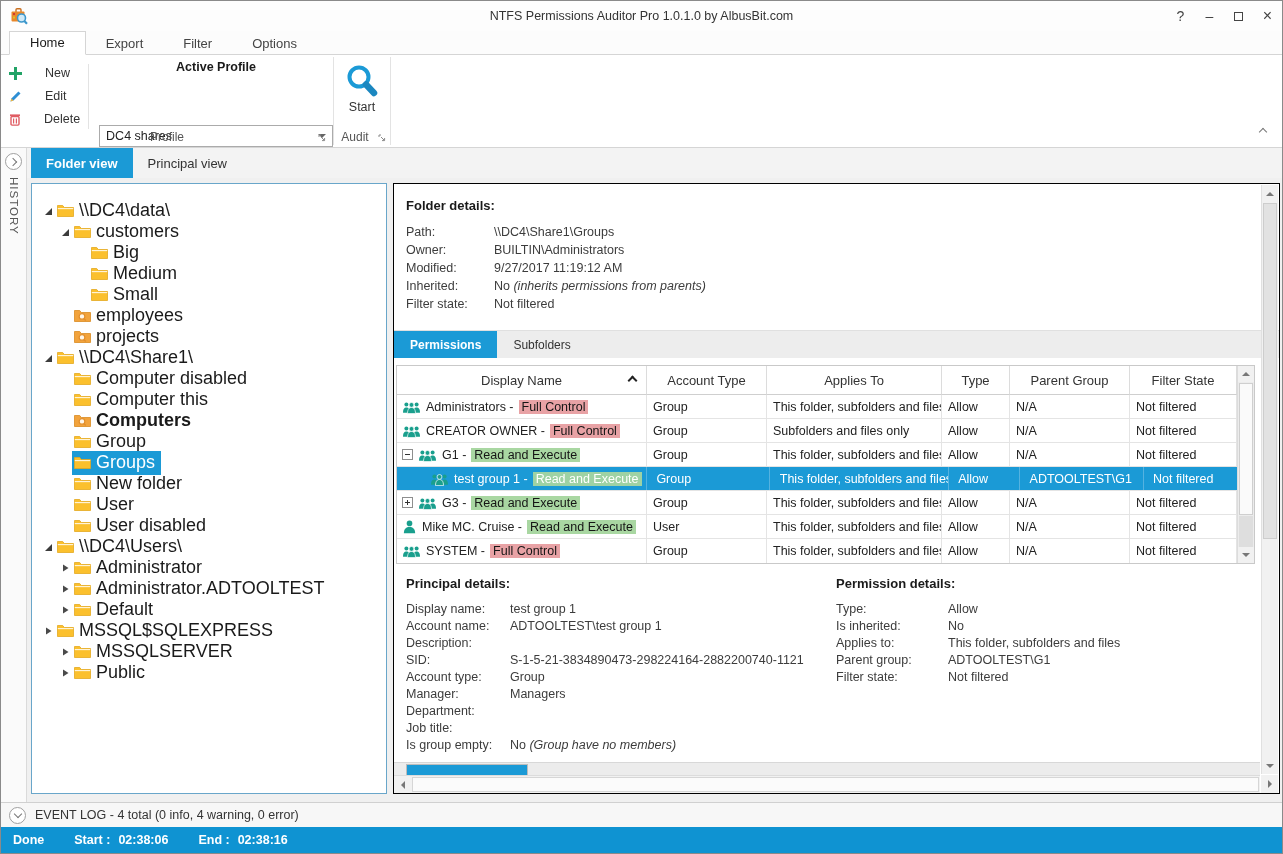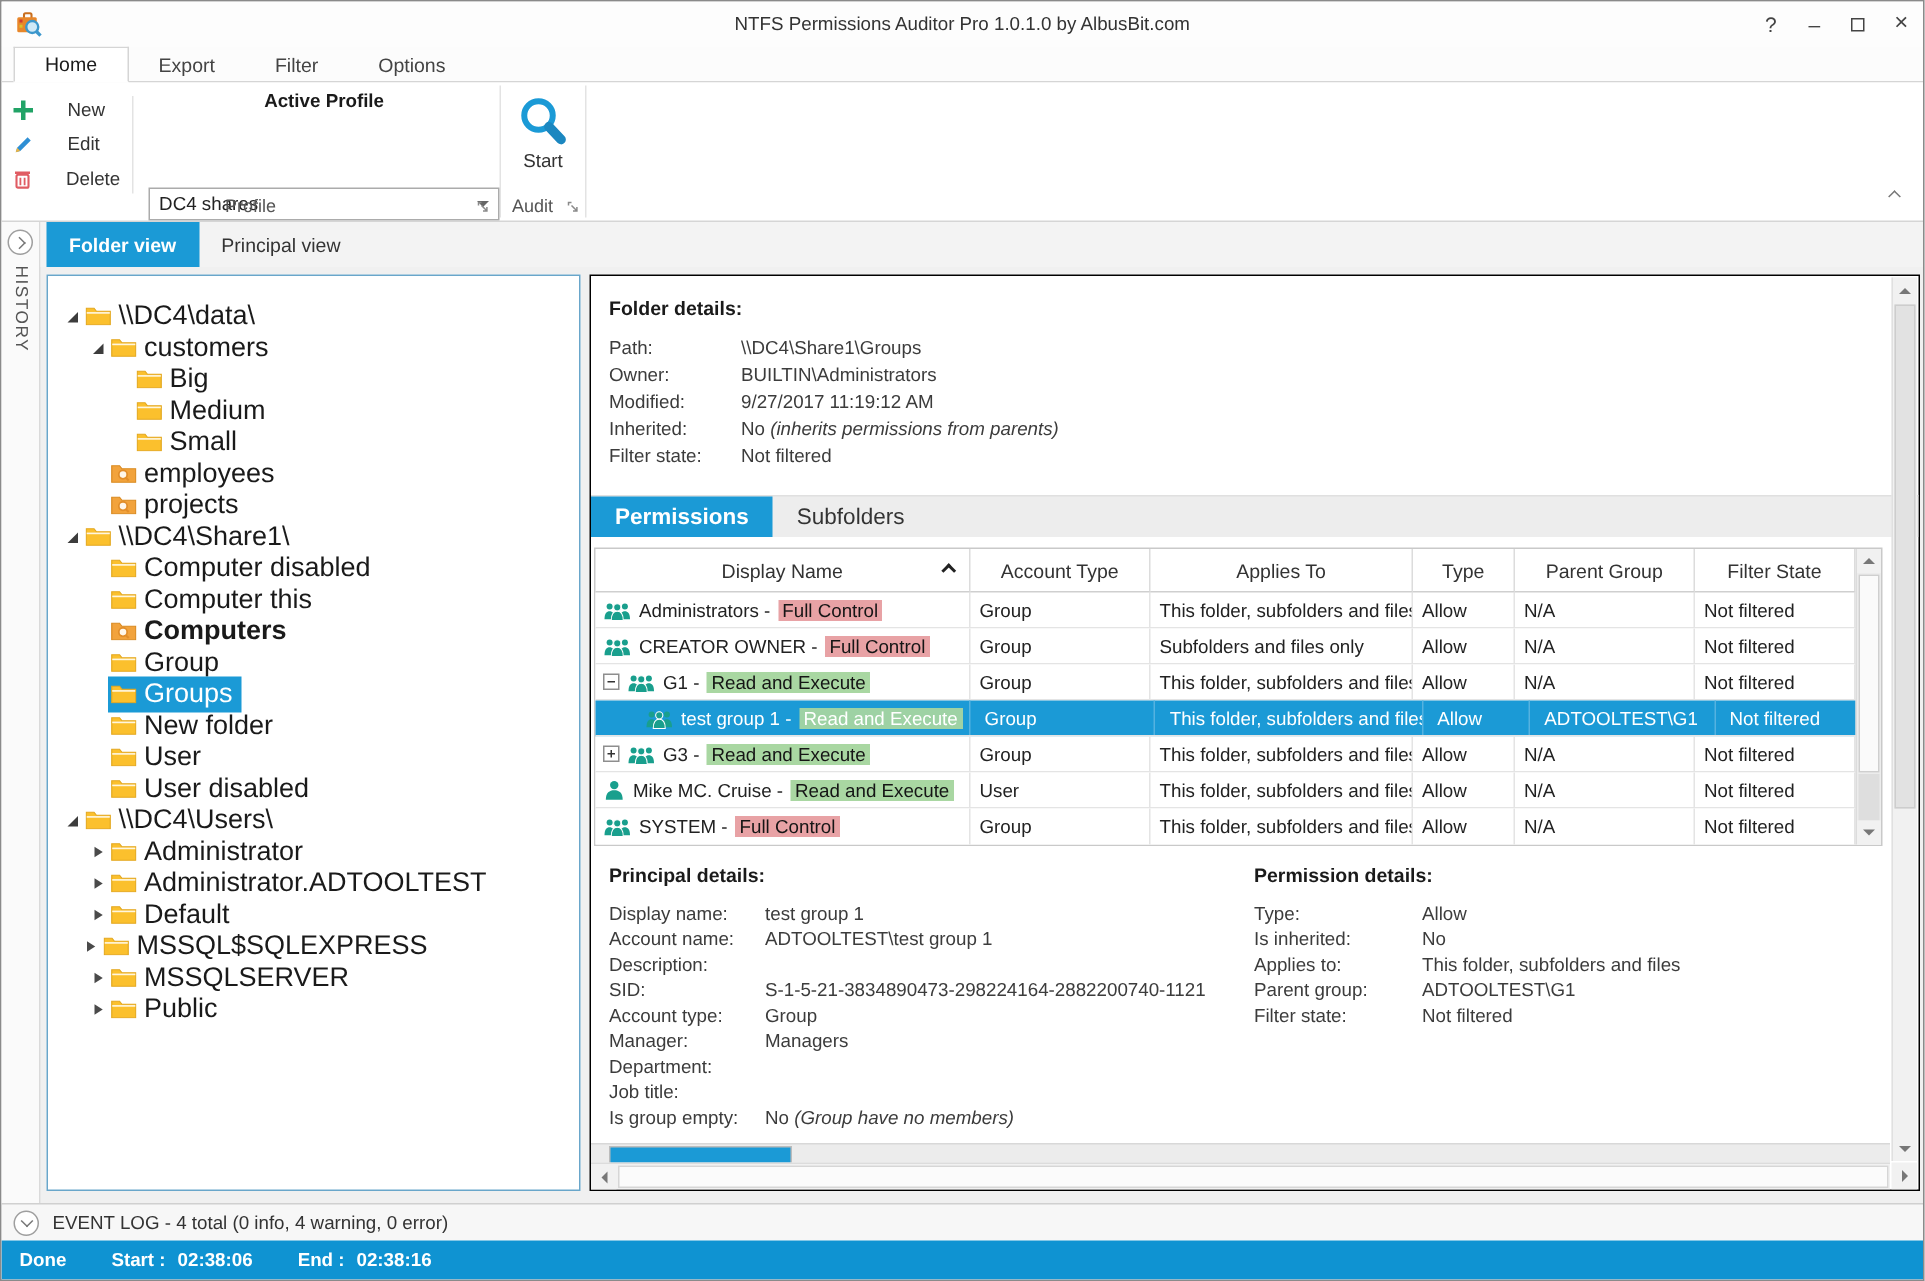--- a/index.html
+++ b/index.html
@@ -68,21 +68,21 @@
 
   
   .details-panel{flex:1;background:#fff;border:1px solid #000000;margin-left:6px;position:relative;overflow:hidden;}
   .fd-block{padding:14px 0 0 12px;height:146px;}
   .sec-title{font-weight:bold;font-size:13px;color:#1a1a1a;margin-bottom:10px;}
   .kv-row{display:flex;line-height:18px;font-size:12.5px;color:#3c3c3c;white-space:nowrap;}
   .kv-label{flex:0 0 auto;}
   .kv-note{font-style:italic;}
   .tight .kv-row{line-height:17px;}
   .detail-tabstrip{height:28px;background:#ededed;display:flex;border-top:1px solid #e0e0e0;}
-  .dtab{display:flex;align-items:center;padding:0 16px;font-size:15px;color:#333;}
+  .dtab{display:flex;align-items:center;padding:0 16px;font-size:12px;color:#333;}
   .dtab.active{background:var(--accent);color:#fff;font-weight:bold;}
 
   .table-wrap{margin:7px 0 0 2px;width:859px;border:1px solid #c9c9c9;position:relative;background:#fff;}
   .thead{display:flex;height:29px;}
   .th{display:flex;align-items:center;justify-content:center;border-right:1px solid var(--grid);border-bottom:1px solid #cfcfcf;font-size:13px;color:#333;position:relative;flex:0 0 auto;}
   .sort-caret{position:absolute;right:10px;top:11px;width:7px;height:7px;border-left:2px solid #222;border-top:2px solid #222;transform:rotate(45deg);}
   .tr{display:flex;height:24px;border-bottom:1px solid #e4e4e4;background:#fff;}
   .tr:last-child{border-bottom:none;}
   .td{display:flex;align-items:center;border-right:1px solid #e4e4e4;padding-left:6px;font-size:12.5px;color:#222;white-space:nowrap;overflow:hidden;flex:0 0 auto;}
   .td.name{gap:5px;padding-left:5px;}
@@ -507,21 +507,21 @@
               <span class="tree-inner">
                 <span class="ticon">
                   <svg width="17" height="14" viewBox="0 0 17 14">
                     <path d="M0.5 2.5 h5.2 l1.6 2 h9.2 v9 h-16 z" fill="#fbc02d" stroke="#e3a820" stroke-width="0.8"></path>
                     <path d="M0.8 5.6 h15.4" stroke="#ffffff" stroke-width="1.1" opacity="0.85"></path>
                   </svg>
                 </span>
                 <span class="tlabel">Default</span>
               </span>
             </div>
-            <div class="tree-row" style="padding-left: 20px; text-align: right;">
+            <div class="tree-row" style="padding-left: 8px; text-align: right;">
               <span class="expander">
                 <svg width="10" height="10" viewBox="0 0 10 10">
                   <polygon points="3,1.5 8.5,5 3,8.5" fill="#4a4a4a"></polygon>
                 </svg>
               </span>
               <span class="tree-inner">
                 <span class="ticon">
                   <svg width="17" height="14" viewBox="0 0 17 14">
                     <path d="M0.5 2.5 h5.2 l1.6 2 h9.2 v9 h-16 z" fill="#fbc02d" stroke="#e3a820" stroke-width="0.8"></path>
                     <path d="M0.8 5.6 h15.4" stroke="#ffffff" stroke-width="1.1" opacity="0.85"></path>

